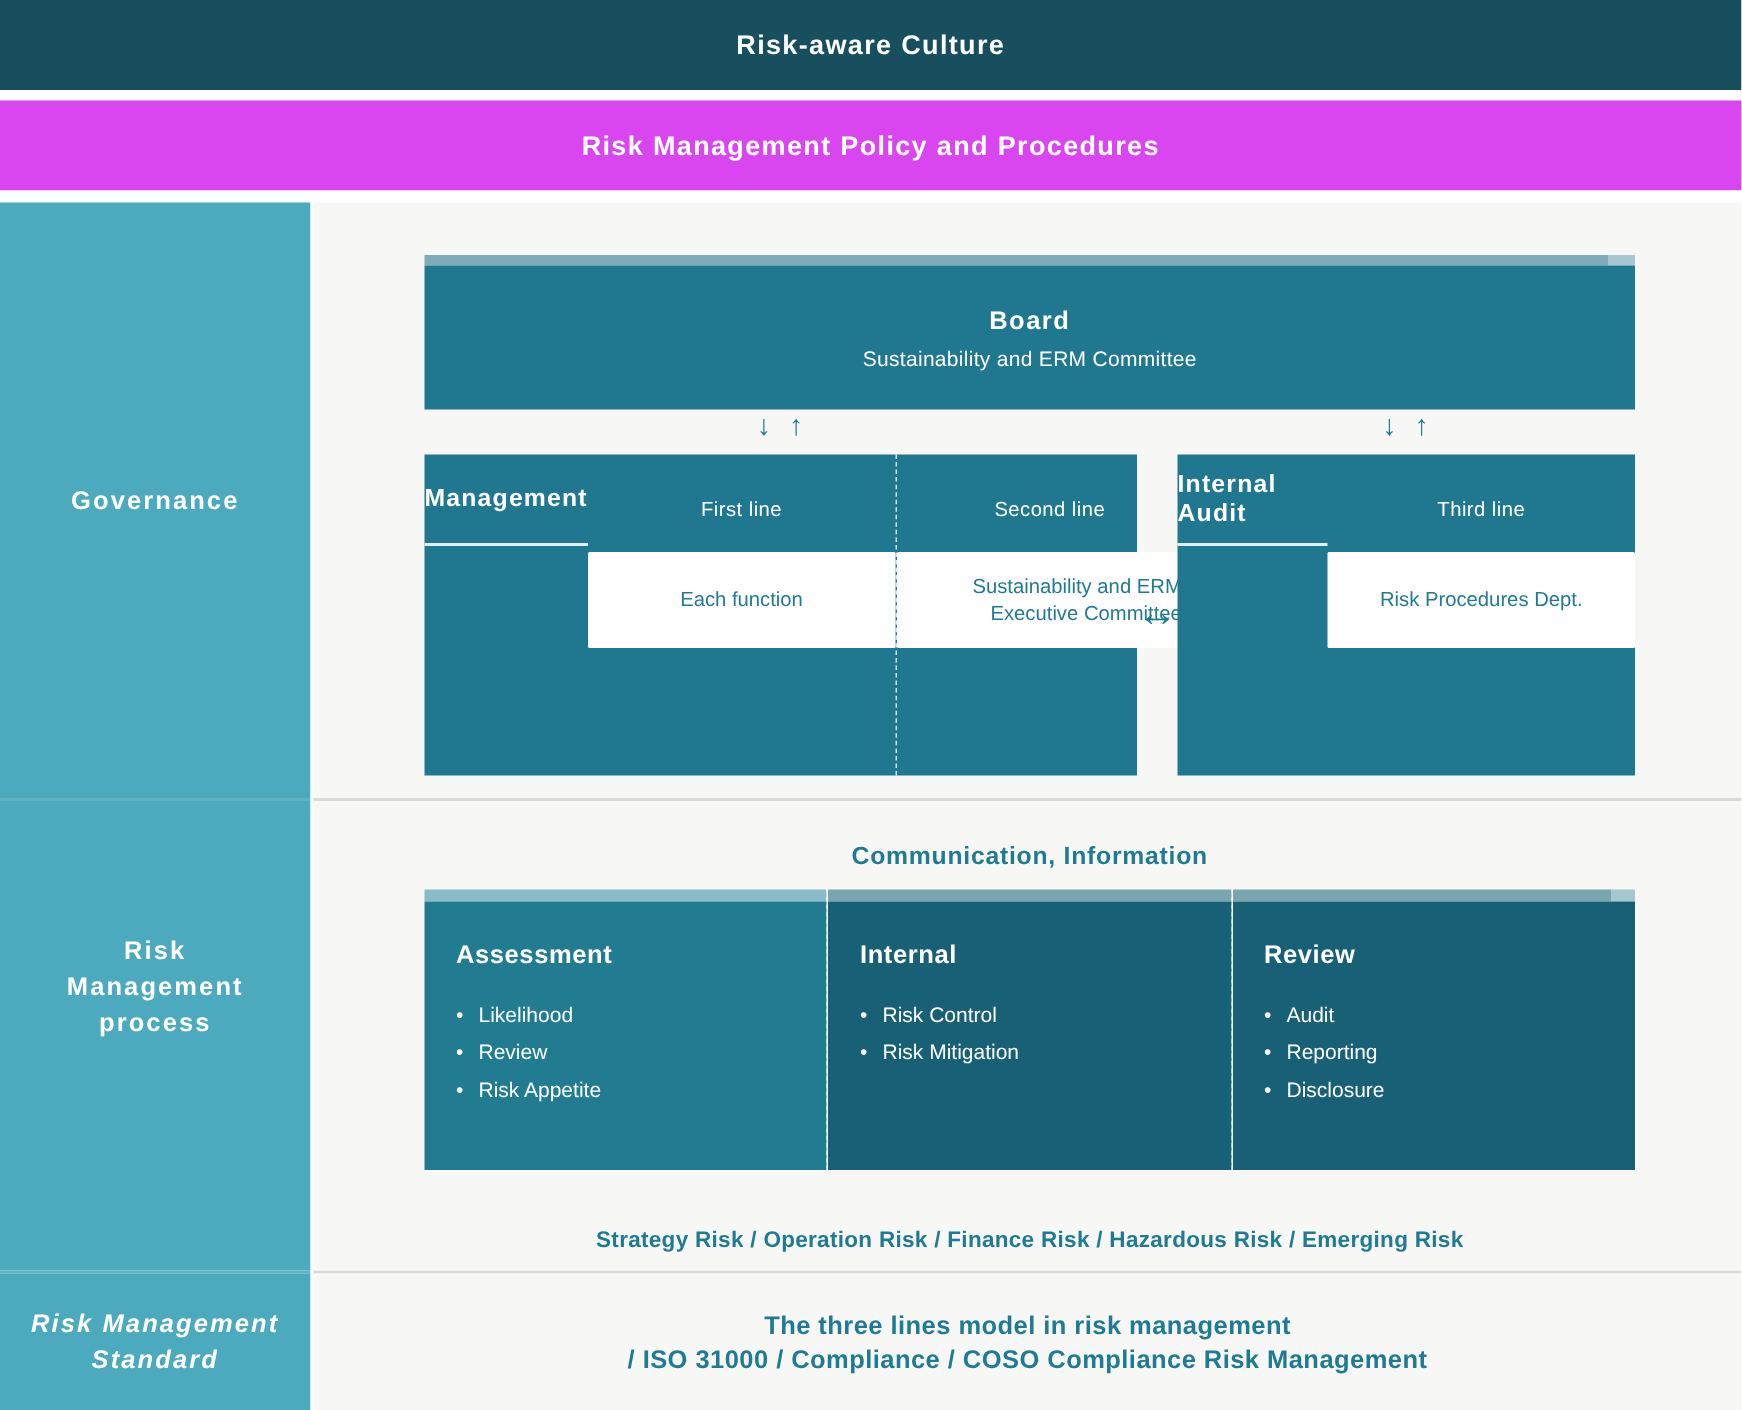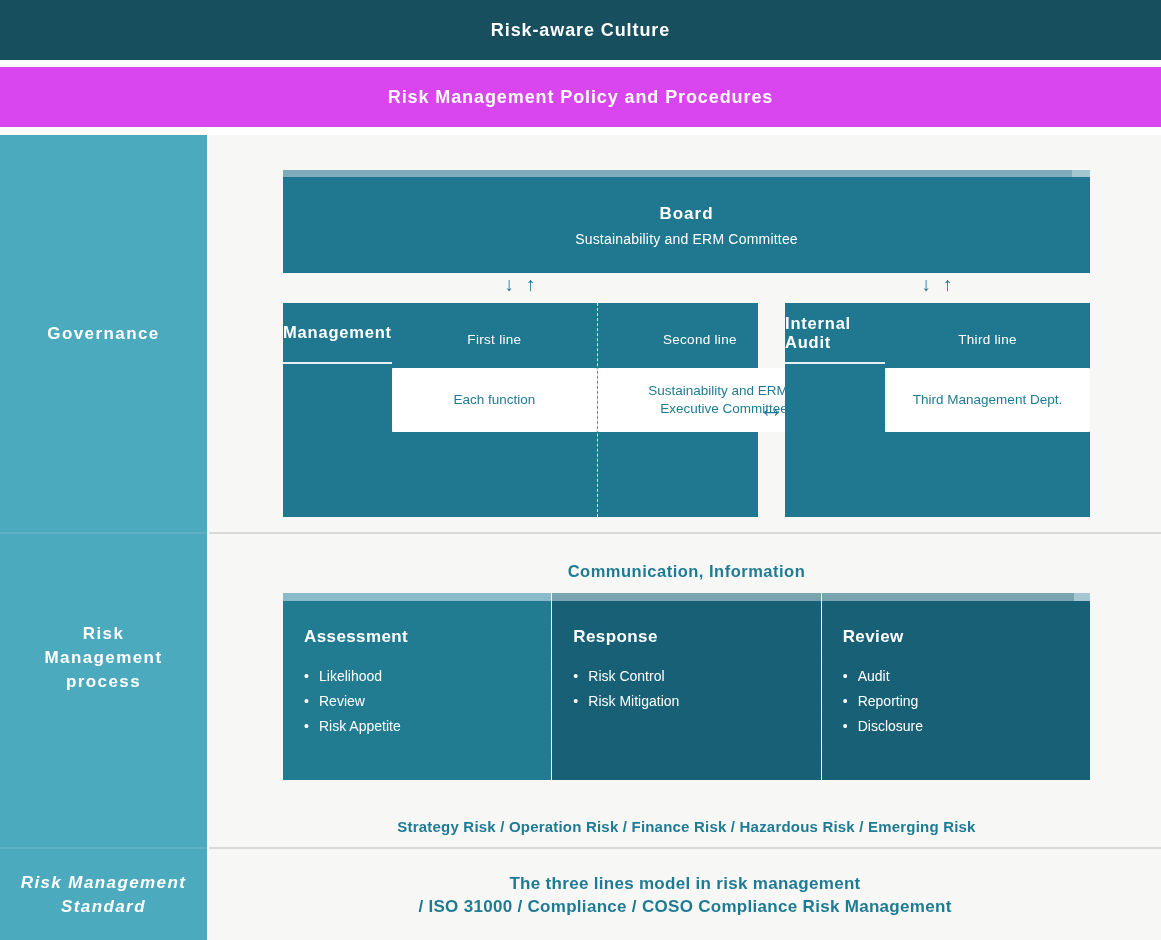--- a/index.html
+++ b/index.html
@@ -136,21 +136,21 @@
               <div class="white-box w2">Sustainability and ERM Executive Committee</div>
             </div>
           </div>
         </div>
         <div class="dbl-arrow">↔</div>
         <div class="org-box audit">
           <div class="org-head">Internal Audit</div>
           <div class="org-body">
             <div class="org-cell">
               <div class="line-label">Third line</div>
-              <div class="white-box w3">Third Management Dept.</div>
+              <div class="white-box w3">Risk Procedures Dept.</div>
             </div>
           </div>
         </div>
       </div>
     </div>
   </div>
 
   <div class="side-div"></div>
   <div class="gapcol"></div>
   <div class="main-div"></div>
@@ -170,21 +170,21 @@
             <ul class="stage-items">
               <li>Likelihood</li>
               <li>Review</li>
               <li>Risk Appetite</li>
             </ul>
           </div>
         </div>
         <div class="stage dark">
           <div class="stage-strip"></div>
           <div class="stage-body">
-            <div class="stage-title">Response</div>
+            <div class="stage-title">Internal</div>
             <ul class="stage-items">
               <li>Risk Control</li>
               <li>Risk Mitigation</li>
             </ul>
           </div>
         </div>
         <div class="stage dark last">
           <div class="stage-strip"></div>
           <div class="stage-body">
             <div class="stage-title">Review</div>

